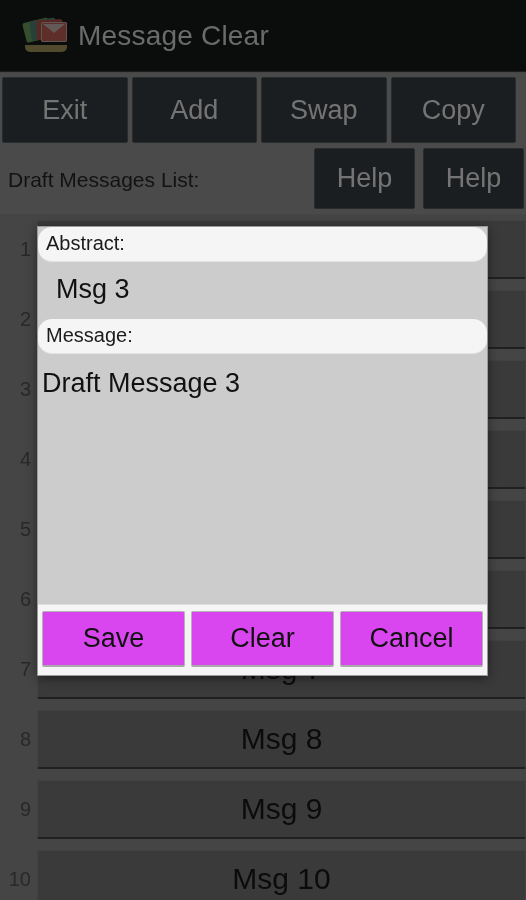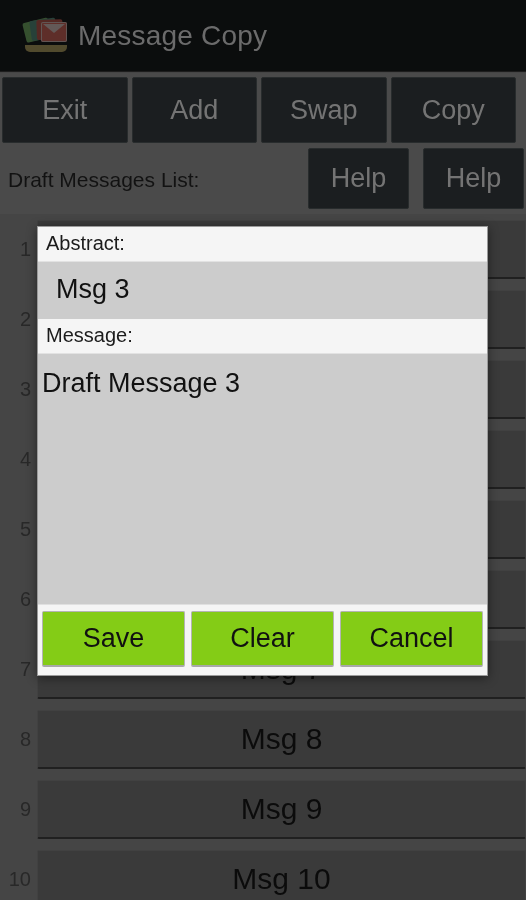--- a/index.html
+++ b/index.html
@@ -78,21 +78,21 @@
     position:absolute; left:0; top:146px; width:526px; height:68px;
     background:#6b6b6b;
   }
   #list-label {
     position:absolute; left:8px; top:0; height:68px;
     display:flex; align-items:center;
     color:#1b1b1b; font-size:21px;
   }
   #sub-buttons {
     position:absolute; right:2px; top:0; height:68px;
-    display:flex; gap:14px; padding:2px 0 5px 0;
+    display:flex; gap:8px; padding:2px 0 5px 0;
   }
   .sb-btn {
     width:101px; height:100%;
     background:#282c2e;
     border:1px solid #3a3f41; border-radius:2px;
     color:#a7a7a7; font-size:27px;
     display:flex; align-items:center; justify-content:center;
   }
 
   
@@ -135,20 +135,21 @@
     border:1px solid #9a9a9a;
     box-shadow:0 2px 10px rgba(0,0,0,.45);
     display:flex; flex-direction:column;
   }
   .field-label {
     background:#f5f5f5;
     color:#1b1b1b;
     font-size:20px;
     padding:5px 8px 6px 8px;
     border-bottom:1px solid #e2e2e2;
+    border-radius:14px;
   }
   .field-value {
     background:#cccccc;
     color:#111;
     font-size:27px;
     padding:12px 8px 14px 18px;
   }
   #msg-body {
     flex:1;
     background:#cccccc;
@@ -157,21 +158,21 @@
     padding:14px 8px 8px 4px;
   }
   #dialog-buttons {
     background:#f5f5f5;
     border-top:1px solid #e0e0e0;
     padding:6px 4px 8px 4px;
     display:flex; gap:6px;
   }
   .dlg-btn {
     flex:1; height:56px;
-    background:#84cc16;
+    background:#d946ef;
     border:1px solid #b4b4b4;
     border-bottom:2px solid #a8a8a8;
     border-radius:2px;
     color:#111; font-size:27px;
     display:flex; align-items:center; justify-content:center;
   }
 </style>
 </head>
 <body>
 
@@ -179,21 +180,21 @@
 
   <div id="titlebar">
     <div id="app-icon">
       <div class="env e1"></div>
       <div class="env e2"></div>
       <div class="env e3"></div>
       <div class="env e4"></div>
       <div class="flap"></div>
       <div class="tray"></div>
     </div>
-    <div id="app-title">Message Copy</div>
+    <div id="app-title">Message Clear</div>
   </div>
 
   <div id="toolbar">
     <div class="tb-btn">Exit</div>
     <div class="tb-btn">Add</div>
     <div class="tb-btn">Swap</div>
     <div class="tb-btn">Copy</div>
   </div>
 
   <div id="subbar">

